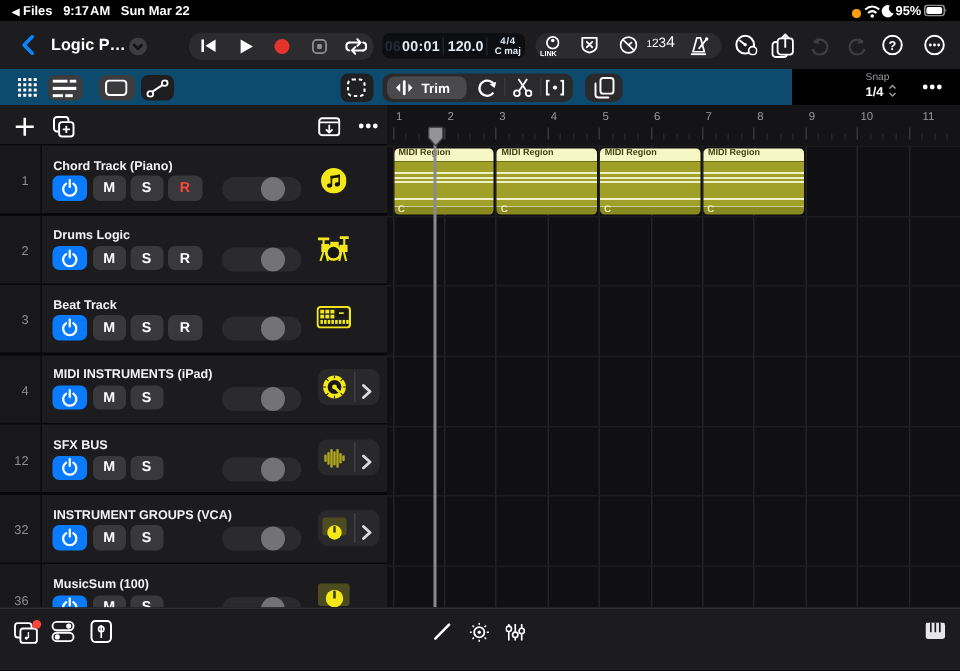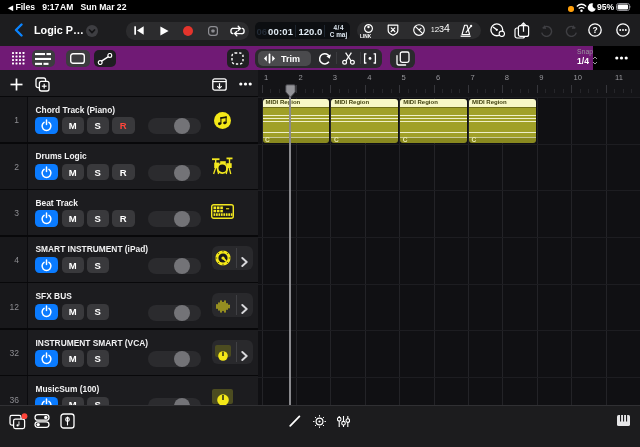--- a/index.html
+++ b/index.html
@@ -1,20 +1,20 @@
 <!DOCTYPE html>
 <html><head><meta charset="utf-8">
 <style>
 * { margin:0; padding:0; box-sizing:border-box; }
 html,body { width:640px; height:447px; background:#000; overflow:hidden; }
 body { font-family:"Liberation Sans", sans-serif; position:relative; -webkit-font-smoothing:antialiased; }
 .abs { position:absolute; }
 #status { position:absolute; left:0; top:0; width:640px; height:14px; background:#000; color:#fff; }
 #bar1 { position:absolute; left:0; top:14px; width:640px; height:32px; background:#1d1d1f; }
-#bar2 { position:absolute; left:0; top:46px; width:593px; height:24px; background:#701a75;padding-left:20px; }
+#bar2 { position:absolute; left:0; top:46px; width:528px; height:24px; background:#0c4a6e;padding-left:20px; }
 #content { position:absolute; left:0; top:70px; width:640px; height:335px; background:#101013; overflow:hidden; }
 #panel { position:absolute; left:0; top:0; width:258px; height:335px; background:#1c1c1f; }
 #numcol { position:absolute; left:0; top:27px; width:28px; height:308px; background:#18181b; border-right:1px solid #0b0b0e; }
 #bottom { position:absolute; left:0; top:405px; width:640px; height:42px; background:#1c1c1e; border-top:1px solid #303033; }
 .pill { position:absolute; background:#2c2c2e; border-radius:8.5px; }
 .cicon { position:absolute; display:flex; align-items:center; justify-content:center; }
 .rowsep { position:absolute; left:0; width:258px; height:1.4px; background:#08080a; }
 .tnum { position:absolute; left:0; width:19px; height:12px; line-height:12px; text-align:right; font-size:8.5px; color:#8e8e93; }
 .tlabel { position:absolute; left:35.5px; height:10px; line-height:10px; font-size:8.4px; font-weight:bold; color:#f2f2f3; white-space:nowrap; }
 .btn { position:absolute; width:22.5px; height:16.5px; border-radius:4.5px; background:#39393c; color:#fff;
@@ -531,21 +531,21 @@
             <rect x="5.050000000000001" y="9.3" width="1.7" height="2.6" fill="#f2e71f"></rect>
             <rect x="7.5" y="9.3" width="1.7" height="2.6" fill="#f2e71f"></rect>
             <rect x="9.950000000000001" y="9.3" width="1.7" height="2.6" fill="#f2e71f"></rect>
             <rect x="12.4" y="9.3" width="1.7" height="2.6" fill="#f2e71f"></rect>
             <rect x="14.85" y="9.3" width="1.7" height="2.6" fill="#f2e71f"></rect>
             <rect x="17.3" y="9.3" width="1.7" height="2.6" fill="#f2e71f"></rect>
             <rect x="19.750000000000004" y="9.3" width="1.7" height="2.6" fill="#f2e71f"></rect>
           </svg></div>
 <div class="rowsep" style="top:235.3px"></div>
         <div class="tnum" style="top:253.9px">4</div>
-        <div class="tlabel" style="top:244.4px">SMART INSTRUMENT (iPad)</div>
+        <div class="tlabel" style="top:244.4px">MIDI INSTRUMENTS (iPad)</div>
         <div class="btn pow" style="left:34.5px;top:256.9px">
           <svg width="13" height="13" viewBox="0 0 13 13" style="">
             <path d="M4.1 3.4 A4.4 4.4 0 1 0 8.9 3.4" fill="none" stroke="#ffffff" stroke-width="1.5" stroke-linecap="round"></path>
             <line x1="6.5" y1="1" x2="6.5" y2="5.6" stroke="#ffffff" stroke-width="1.5" stroke-linecap="round"></line>
           </svg>
         </div>
         <div class="btn msr" style="left:61.5px;top:256.9px">M</div>
         <div class="btn msr" style="left:86.5px;top:256.9px">S</div>
         <div class="slider" style="top:257.9px">
           <div class="knobc"></div>
@@ -594,21 +594,21 @@
             <rect x="0.2" y="4.00" width="1.6" height="5" rx="0.8" fill="#b1a81f"></rect>
             <rect x="2.2" y="2.25" width="1.6" height="8.5" rx="0.8" fill="#b1a81f"></rect>
             <rect x="4.2" y="0.25" width="1.6" height="12.5" rx="0.8" fill="#b1a81f"></rect>
             <rect x="6.2" y="1.75" width="1.6" height="9.5" rx="0.8" fill="#b1a81f"></rect>
             <rect x="8.2" y="0.25" width="1.6" height="12.5" rx="0.8" fill="#b1a81f"></rect>
             <rect x="10.2" y="3.00" width="1.6" height="7" rx="0.8" fill="#b1a81f"></rect>
             <rect x="12.2" y="4.50" width="1.6" height="4" rx="0.8" fill="#b1a81f"></rect>
           </svg></div>
 <div class="rowsep" style="top:328.4px"></div>
         <div class="tnum" style="top:347.1px">32</div>
-        <div class="tlabel" style="top:337.6px">INSTRUMENT SMART (VCA)</div>
+        <div class="tlabel" style="top:337.6px">INSTRUMENT GROUPS (VCA)</div>
         <div class="btn pow" style="left:34.5px;top:350.1px">
           <svg width="13" height="13" viewBox="0 0 13 13" style="">
             <path d="M4.1 3.4 A4.4 4.4 0 1 0 8.9 3.4" fill="none" stroke="#ffffff" stroke-width="1.5" stroke-linecap="round"></path>
             <line x1="6.5" y1="1" x2="6.5" y2="5.6" stroke="#ffffff" stroke-width="1.5" stroke-linecap="round"></line>
           </svg>
         </div>
         <div class="btn msr" style="left:61.5px;top:350.1px">M</div>
         <div class="btn msr" style="left:86.5px;top:350.1px">S</div>
         <div class="slider" style="top:351.1px">
           <div class="knobc"></div>

